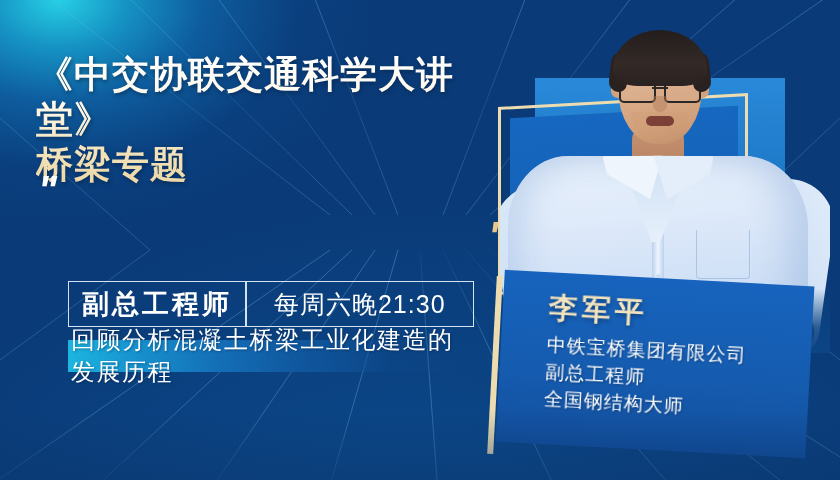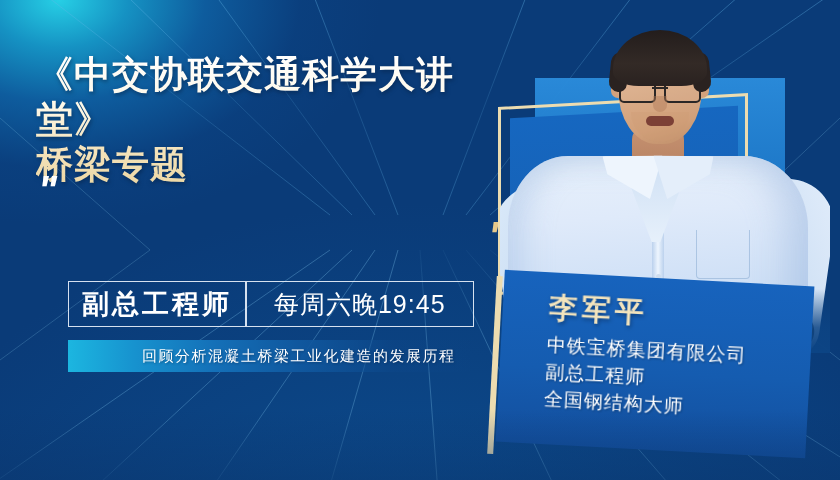--- a/index.html
+++ b/index.html
@@ -78,24 +78,23 @@
     font-size:25px;font-weight:400;color:#ffffff;letter-spacing:1px;
   }
 
   .tagline{
     position:absolute;left:68px;top:340px;
     width:406px;height:32px;
     background:linear-gradient(90deg,#1cb6e0 0%,#1793cf 16%,#1470b8 36%,#10589f 56%,rgba(13,72,140,.35) 80%,rgba(12,64,128,0) 100%);
     display:flex;align-items:center;
   }
   .tagline span{
-    padding-left:28px;
-    font-size:15px;font-weight:500;color:#ffffff;letter-spacing:1.5px;
+    padding-left:3px;
+    font-size:24px;font-weight:500;color:#ffffff;letter-spacing:1.5px;
     filter:drop-shadow(1px 1px 1px rgba(3,28,60,.4));
-    margin-left:46px;
   }
 
   
   .right{position:absolute;left:470px;top:0;width:370px;height:480px;}
 
   .panel-light{
     position:absolute;left:65px;top:78px;width:250px;height:212px;
     background:linear-gradient(180deg,#2b8ddd 0%,#1f7ccd 45%,#1a6cbe 100%);
     opacity:.95;
   }
@@ -326,21 +325,21 @@
 桥梁专题</div>
 
     <div class="quote-block">
       <div class="q-open">"</div>
       <div class="q-close">"</div>
     </div>
 
     <div class="info-box">
       <div class="info-left">副总工程师</div>
       <div class="info-div"></div>
-      <div class="info-right">每周六晚19:45</div>
+      <div class="info-right">每周六晚21:30</div>
     </div>
 
     <div class="tagline">
       <span>回顾分析混凝土桥梁工业化建造的发展历程</span>
     </div>
   </div>
 
   <div class="right">
 
     <div class="panel-light"></div>

